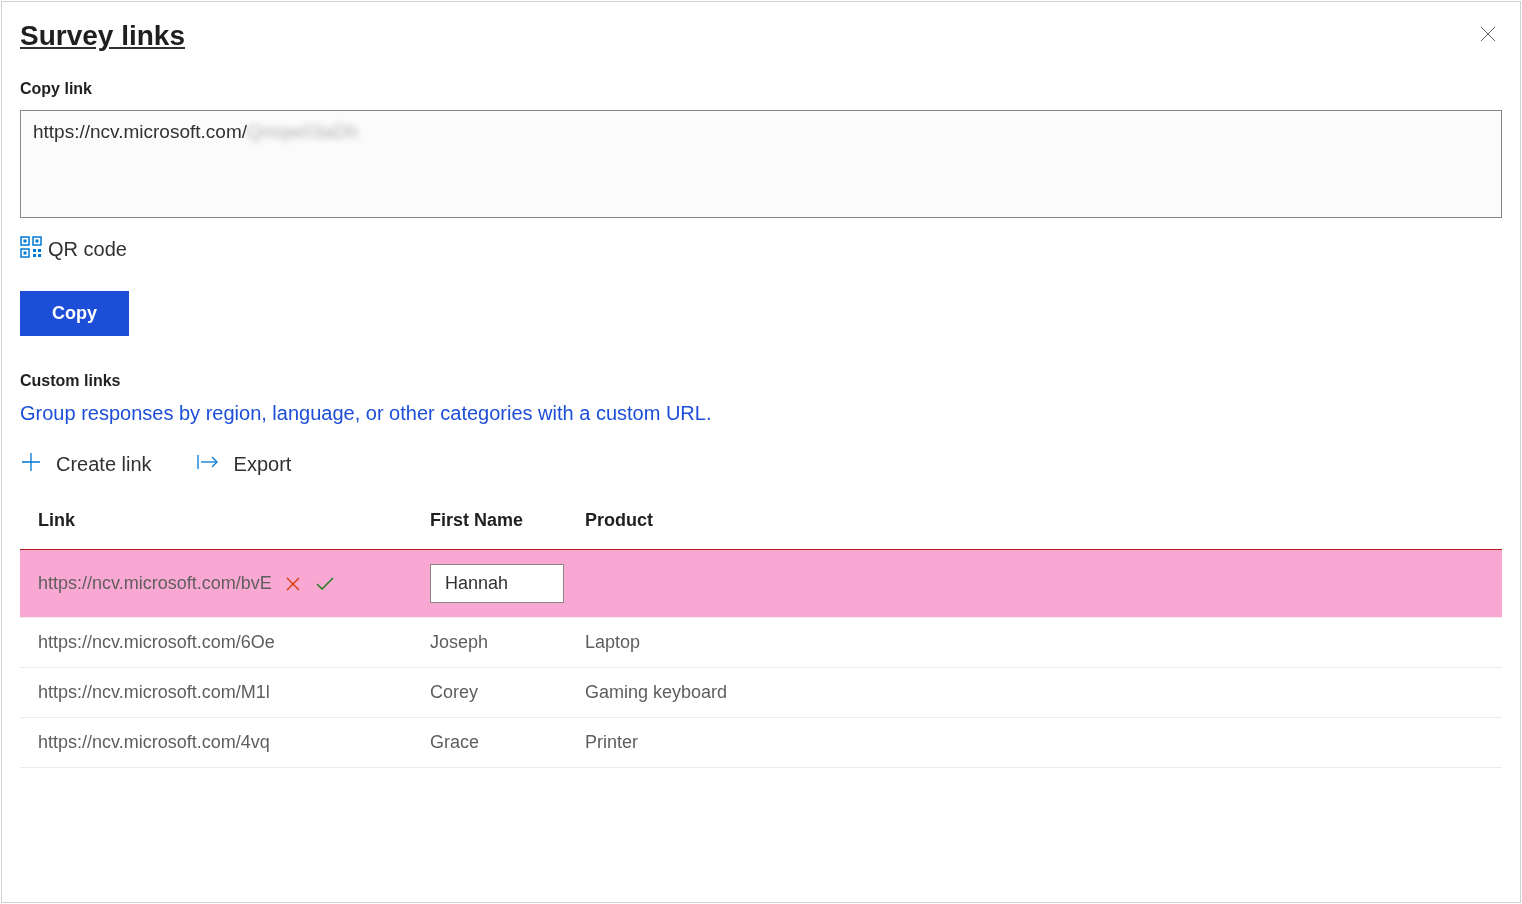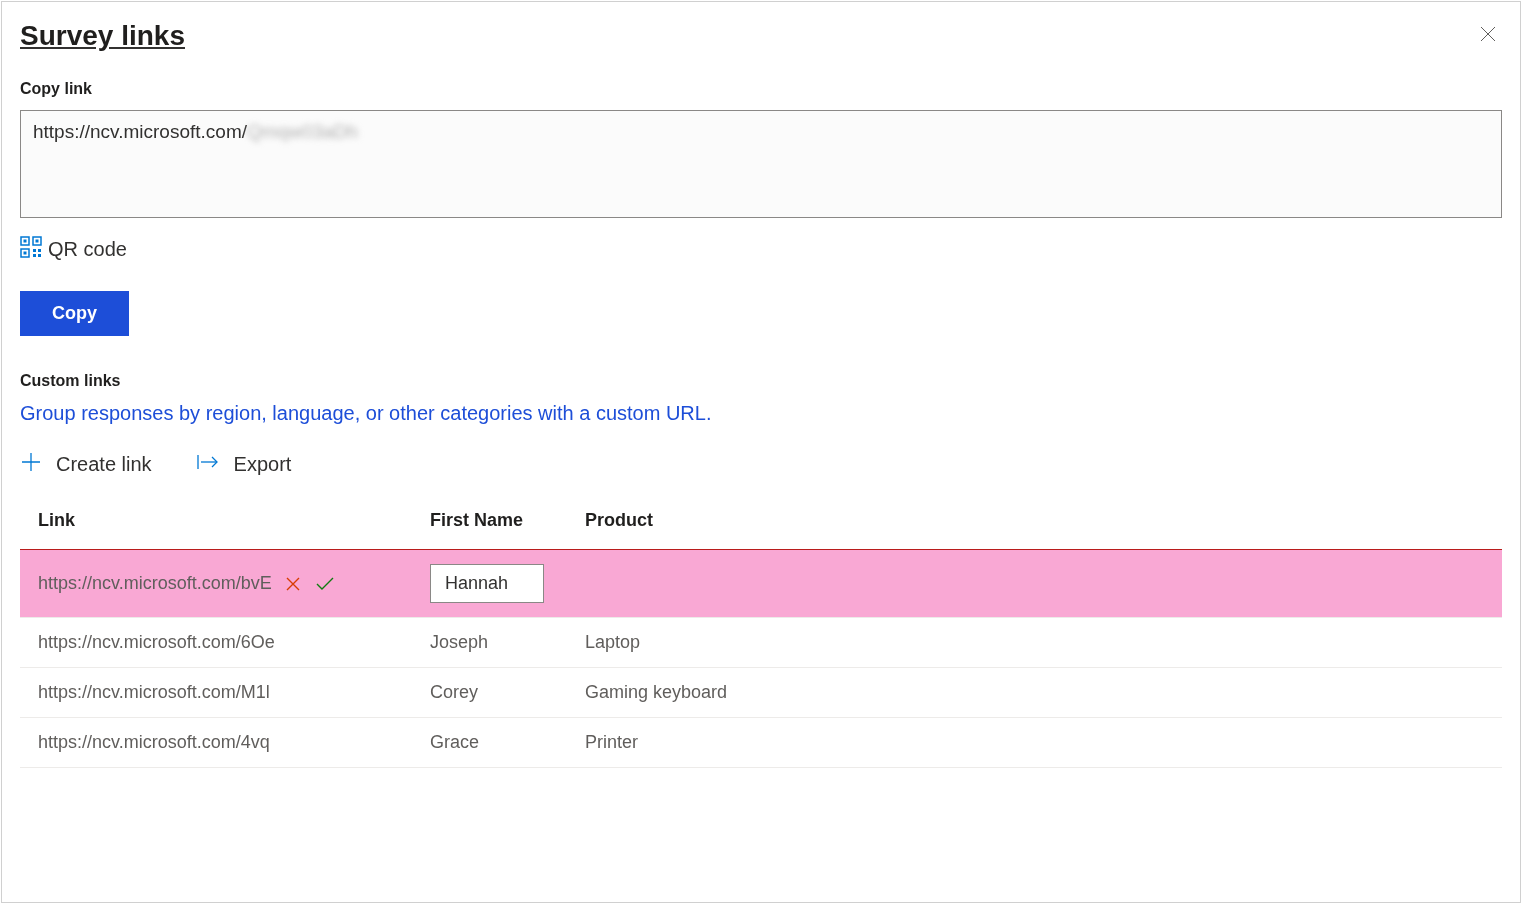--- a/index.html
+++ b/index.html
@@ -157,21 +157,21 @@
   .row-confirm { color: #107c10; }
   .cell-input {
     border: 1px solid #8a8886;
     background: #fff;
     padding: 8px 14px;
     font-size: 18px;
     color: #323130;
     font-family: inherit;
     outline: none;
   }
-  .fn-input { width: 114px; }
+  .fn-input { width: 134px; }
   .pr-input { width: 266px; }
 </style>
 </head>
 <body>
 
 <div class="panel">
 
   <div class="header">
     <h1 class="title">Survey links</h1>
     <div class="close-btn">

